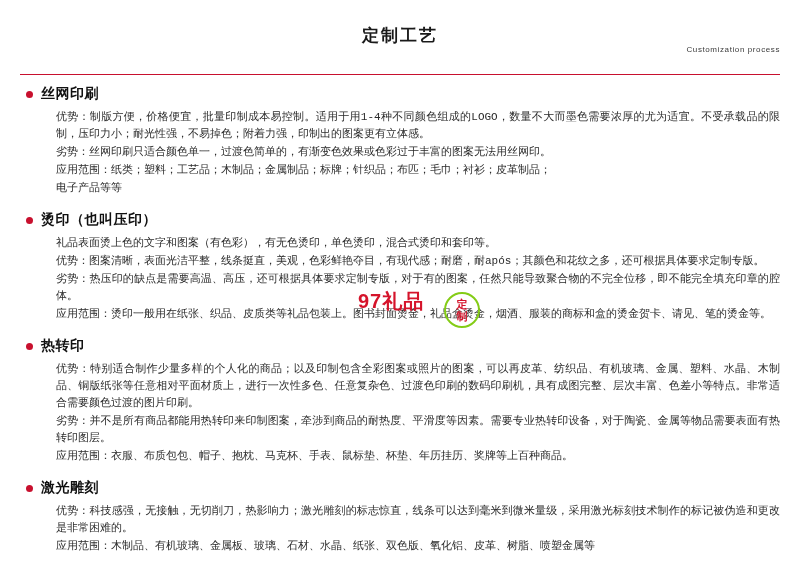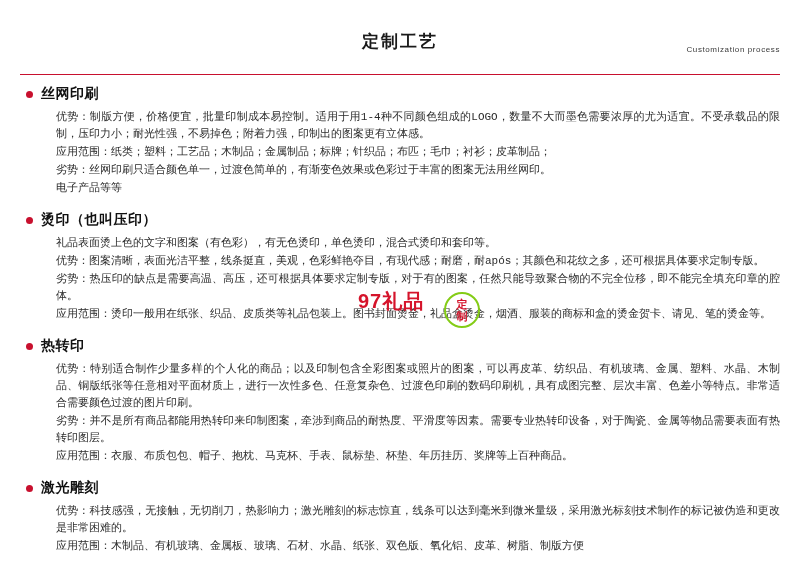--- a/index.html
+++ b/index.html
@@ -25,21 +25,21 @@
   .header {
     position: relative;
     height: 70px;
   }
   .header-title {
     text-align: center;
     font-size: 17px;
     font-weight: bold;
     letter-spacing: 2px;
     color: #1a1a1a;
-    padding-top: 30px;
+    padding-top: 24px;
   }
   .header-sub {
     position: absolute;
     right: 0;
     top: 45px;
     font-size: 8px;
     font-weight: normal;
     letter-spacing: 0.6px;
     color: #3a3a3a;
   }
@@ -132,22 +132,22 @@
 
   <hr class="rule">
 
   <div class="section">
     <div class="sec-head">
       <span class="bullet"></span>
       <span class="sec-title">丝网印刷</span>
     </div>
     <div class="body-block">
       <p class="para">优势：制版方便，价格便宜，批量印制成本易控制。适用于用1-4种不同颜色组成的LOGO，数量不大而墨色需要浓厚的尤为适宜。不受承载品的限制，压印力小；耐光性强，不易掉色；附着力强，印制出的图案更有立体感。</p>
+      <p class="para">劣势：丝网印刷只适合颜色单一，过渡色简单的，有渐变色效果或色彩过于丰富的图案无法用丝网印。</p>
       <p class="para">应用范围：纸类；塑料；工艺品；木制品；金属制品；标牌；针织品；布匹；毛巾；衬衫；皮革制品；</p>
-      <p class="para">劣势：丝网印刷只适合颜色单一，过渡色简单的，有渐变色效果或色彩过于丰富的图案无法用丝网印。</p>
       <p class="para">电子产品等等</p>
     </div>
   </div>
 
   <div class="section">
     <div class="sec-head">
       <span class="bullet"></span>
       <span class="sec-title">烫印（也叫压印）</span>
     </div>
     <div class="body-block">
@@ -170,21 +170,21 @@
     </div>
   </div>
 
   <div class="section">
     <div class="sec-head">
       <span class="bullet"></span>
       <span class="sec-title">激光雕刻</span>
     </div>
     <div class="body-block">
       <p class="para">优势：科技感强，无接触，无切削刀，热影响力；激光雕刻的标志惊直，线条可以达到毫米到微米量级，采用激光标刻技术制作的标记被伪造和更改是非常困难的。</p>
-      <p class="para">应用范围：木制品、有机玻璃、金属板、玻璃、石材、水晶、纸张、双色版、氧化铝、皮革、树脂、制版方便</p>
+      <p class="para">应用范围：木制品、有机玻璃、金属板、玻璃、石材、水晶、纸张、双色版、氧化铝、皮革、树脂、喷塑金属等</p>
     </div>
   </div>
 
   <div class="watermark">
     <span class="wm-text">97礼品</span>
     <span class="wm-circle">
       <span>定制</span>
     </span>
   </div>
 

